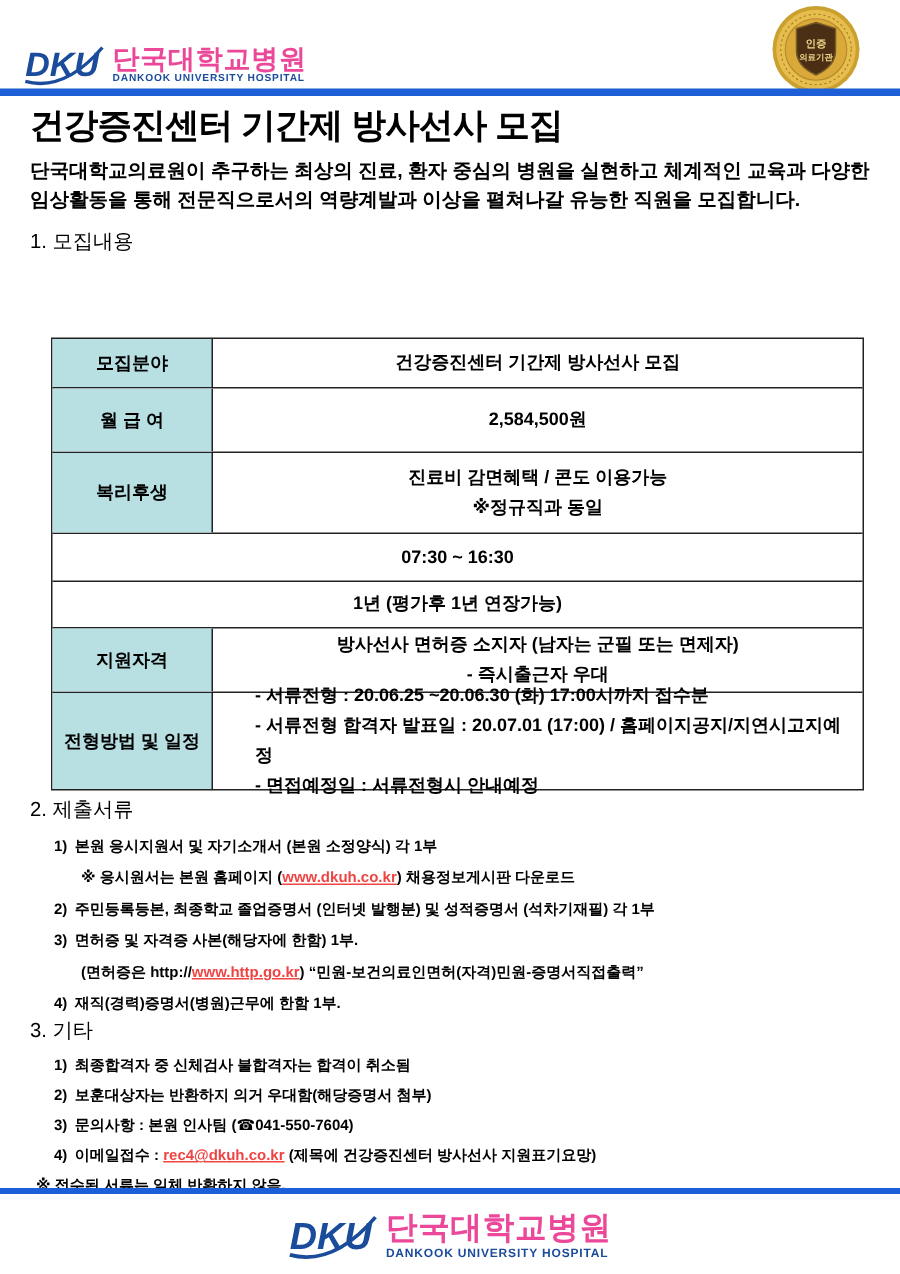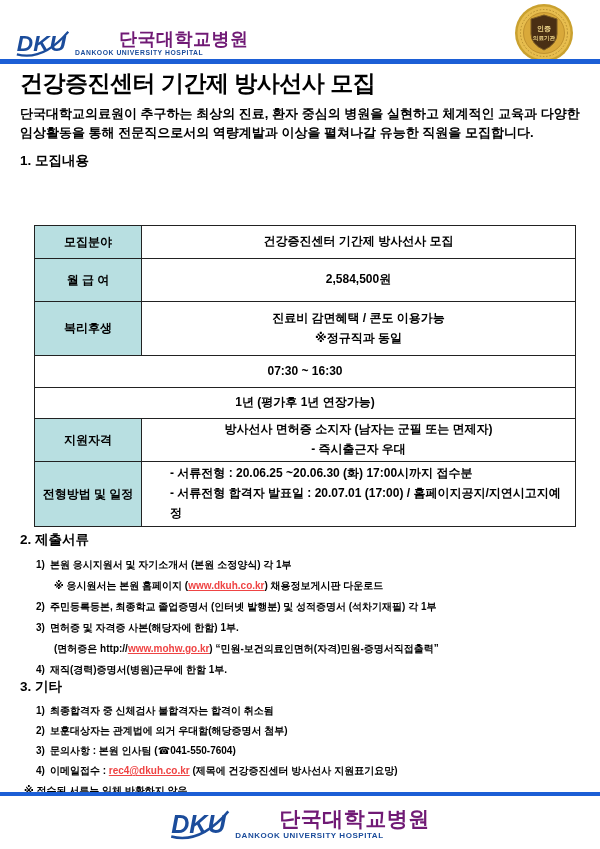--- a/index.html
+++ b/index.html
@@ -3,28 +3,28 @@
 <meta charset="utf-8">
 <style>
   html,body{margin:0;padding:0;background:#fff;}
   body{width:600px;height:849px;font-family:"Liberation Sans","DejaVu Sans",sans-serif;color:#000;}
   .page{position:relative;width:600px;height:849px;background:#fff;overflow:hidden;}
 
   
   .hdr-logo{position:absolute;left:16px;top:24px;display:flex;align-items:center;}
   .logo-mark{flex:0 0 auto;}
   .logo-text{margin-left:5px;display:flex;flex-direction:column;justify-content:center;}
-  .logo-ko{font-size:18px;font-weight:bold;color:#701a75;letter-spacing:0.5px;line-height:1.05;margin-left:44px;}
+  .logo-ko{font-size:18px;font-weight:bold;color:#ec4899;letter-spacing:0.5px;line-height:1.05;}
   .logo-en{font-size:6.8px;font-weight:bold;color:#1b4c9b;letter-spacing:0.55px;margin-top:1px;}
   .seal{position:absolute;right:26px;top:3px;width:60px;height:60px;}
   .hdr-rule{position:absolute;left:0;top:59px;width:600px;height:5px;background:#1c5fd6;}
 
   .title{position:absolute;left:20px;top:68px;font-size:23px;font-weight:bold;letter-spacing:-0.5px;}
   .intro{position:absolute;left:20px;top:104px;width:568px;font-size:13px;font-weight:bold;line-height:19px;}
-  .sec-h{font-size:13.5px;font-weight:bold;}
+  .sec-h{font-size:13.5px;font-weight:normal;}
   .s1{position:absolute;left:20px;top:152px;}
 
   
   .rtable{position:absolute;left:34px;top:177px;width:542px;border:1.5px solid #222;box-sizing:border-box;margin-top:48px;}
   .trow{display:flex;border-bottom:1px solid #222;box-sizing:border-box;}
   .trow:last-child{border-bottom:none;}
   .tlabel{width:107px;flex:0 0 107px;background:#b8dfe1;border-right:1px solid #222;display:flex;align-items:center;justify-content:center;font-size:12px;font-weight:bold;white-space:nowrap;box-sizing:border-box;}
   .tcell{flex:1;display:flex;flex-direction:column;justify-content:center;align-items:center;font-size:12px;font-weight:bold;line-height:1.65;padding:2px 8px;box-sizing:border-box;text-align:center;}
   .tcell.left{align-items:flex-start;text-align:left;padding-left:28px;}
   .h33{height:33px}.h43{height:43px}.h42{height:42px}.h54{height:54px}.h32{height:32px}.h31{height:31px}.h64{height:64px}
@@ -118,41 +118,42 @@
       <div class="tcell">
         <span>방사선사 면허증 소지자 (남자는 군필 또는 면제자)</span>
         <span>- 즉시출근자 우대</span>
       </div>
     </div>
     <div class="trow h64">
       <div class="tlabel">전형방법 및 일정</div>
       <div class="tcell left">
         <span>- 서류전형 : 20.06.25 ~20.06.30 (화) 17:00시까지 접수분</span>
         <span>- 서류전형 합격자 발표일 : 20.07.01 (17:00) / 홈페이지공지/지연시고지예정</span>
+        <span>- 면접예정일 : 서류전형시 안내예정</span>
       </div>
     </div>
   </div>
 
   <div class="sec2">
     <div class="sec-h">2. 제출서류</div>
     <div class="list">
       <div class="li"><span class="num">1)</span><span>본원 응시지원서 및 자기소개서 (본원 소정양식) 각 1부</span></div>
       <div class="li-note"><span>※ 응시원서는 본원 홈페이지 (</span><a href="#" class="doclink">www.dkuh.co.kr</a><span>) 채용정보게시판 다운로드</span></div>
       <div class="li"><span class="num">2)</span><span>주민등록등본, 최종학교 졸업증명서 (인터넷 발행분) 및 성적증명서 (석차기재필) 각 1부</span></div>
       <div class="li"><span class="num">3)</span><span>면허증 및 자격증 사본(해당자에 한함) 1부.</span></div>
-      <div class="li-note"><span>(면허증은 http://</span><a href="#" class="doclink">www.mohw.go.kr</a><span>) “민원-보건의료인면허(자격)민원-증명서직접출력”</span></div>
+      <div class="li-note"><span>(면허증은 http://</span><a href="#" class="doclink">www.http.go.kr</a><span>) “민원-보건의료인면허(자격)민원-증명서직접출력”</span></div>
       <div class="li"><span class="num">4)</span><span>재직(경력)증명서(병원)근무에 한함 1부.</span></div>
     </div>
   </div>
 
   <div class="sec3">
     <div class="sec-h">3. 기타</div>
     <div class="list">
       <div class="li"><span class="num">1)</span><span>최종합격자 중 신체검사 불합격자는 합격이 취소됨</span></div>
-      <div class="li"><span class="num">2)</span><span>보훈대상자는 관계법에 의거 우대함(해당증명서 첨부)</span></div>
+      <div class="li"><span class="num">2)</span><span>보훈대상자는 반환하지 의거 우대함(해당증명서 첨부)</span></div>
       <div class="li"><span class="num">3)</span><span>문의사항 : 본원 인사팀 (☎041-550-7604)</span></div>
       <div class="li"><span class="num">4)</span><span>이메일접수 : </span><a href="#" class="doclink">rec4@dkuh.co.kr</a><span> (제목에 건강증진센터 방사선사 지원표기요망)</span></div>
       <div class="li-note2">※ 접수된 서류는 일체 반환하지 않음.</div>
     </div>
   </div>
 
   <div class="ftr-rule"></div>
   <div class="ftr-logo">
     <svg class="logo-mark" width="60" height="42" viewBox="0 0 62 36">
       <text x="1" y="27" font-size="26" font-weight="bold" font-style="italic" fill="#1b4c9b" font-family="Liberation Sans, sans-serif">DKU</text>

